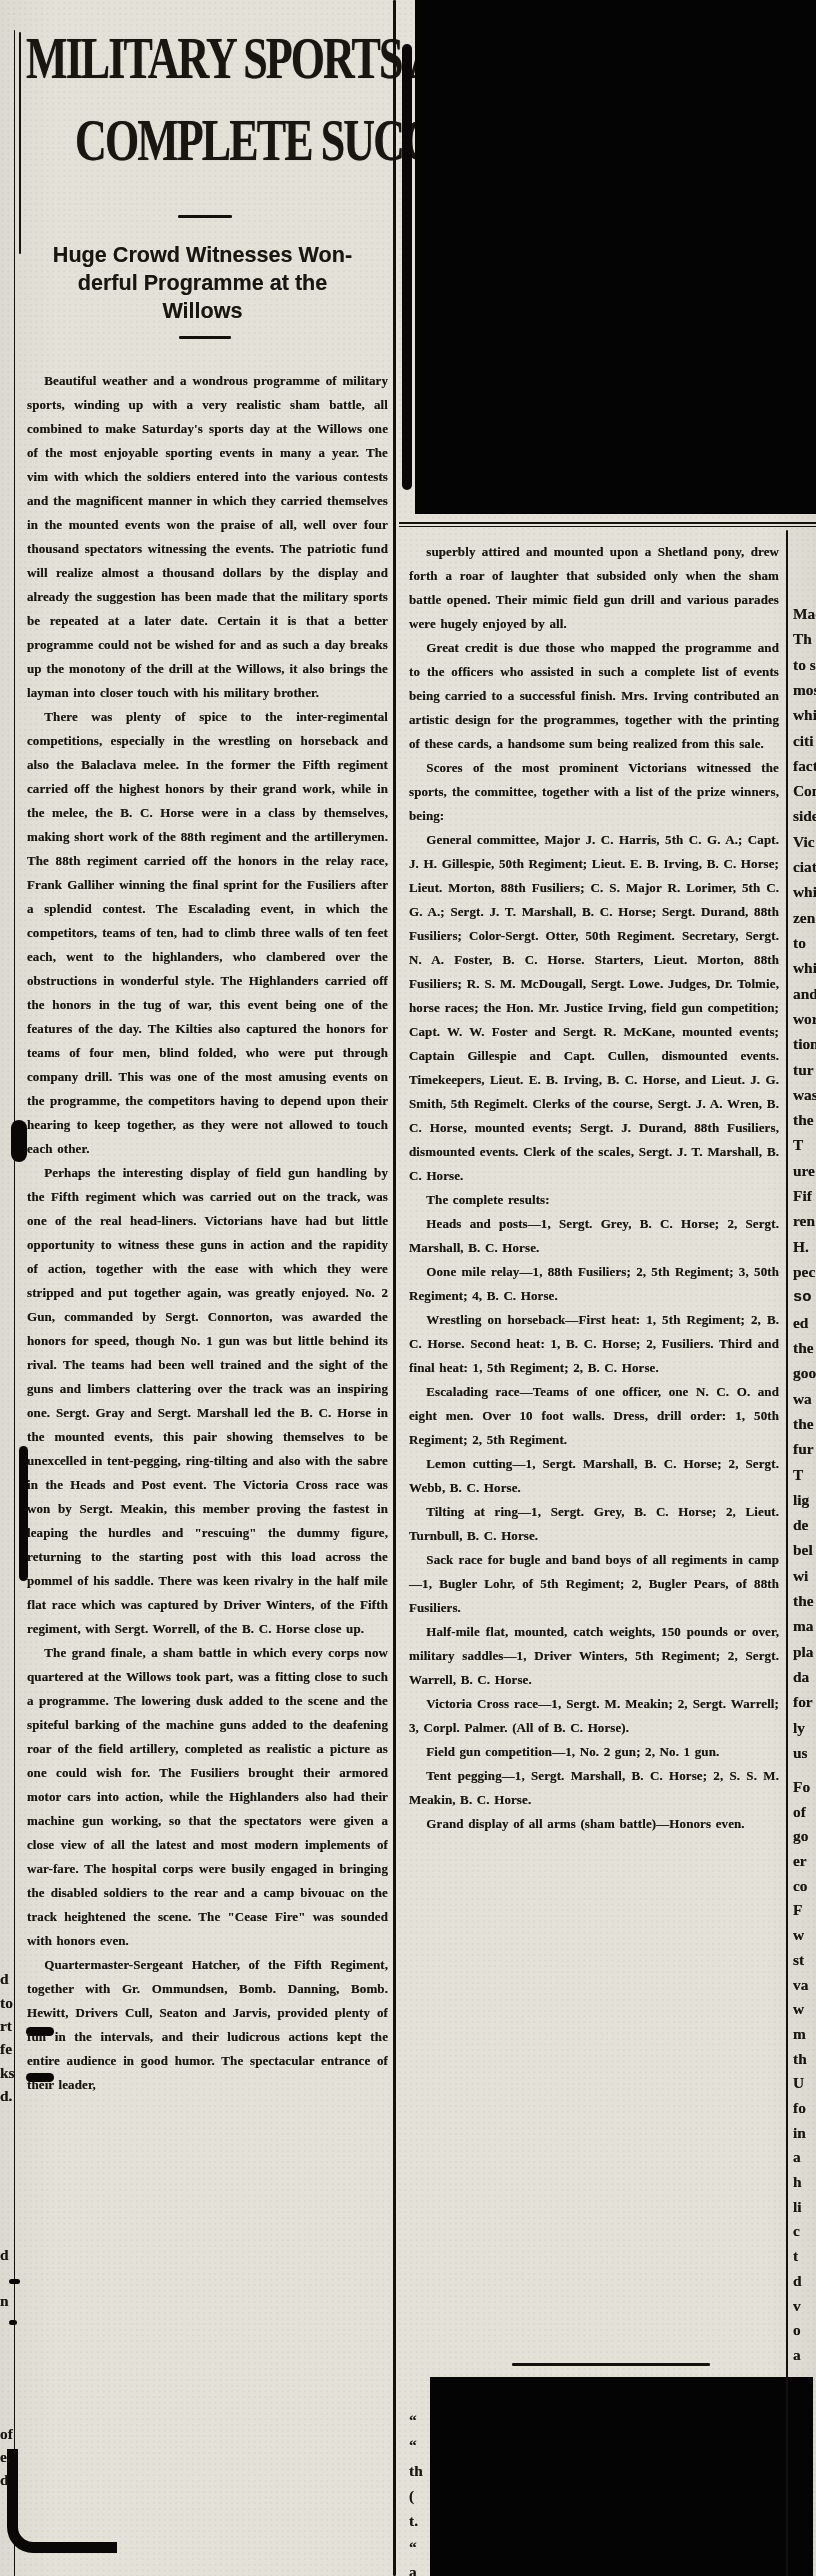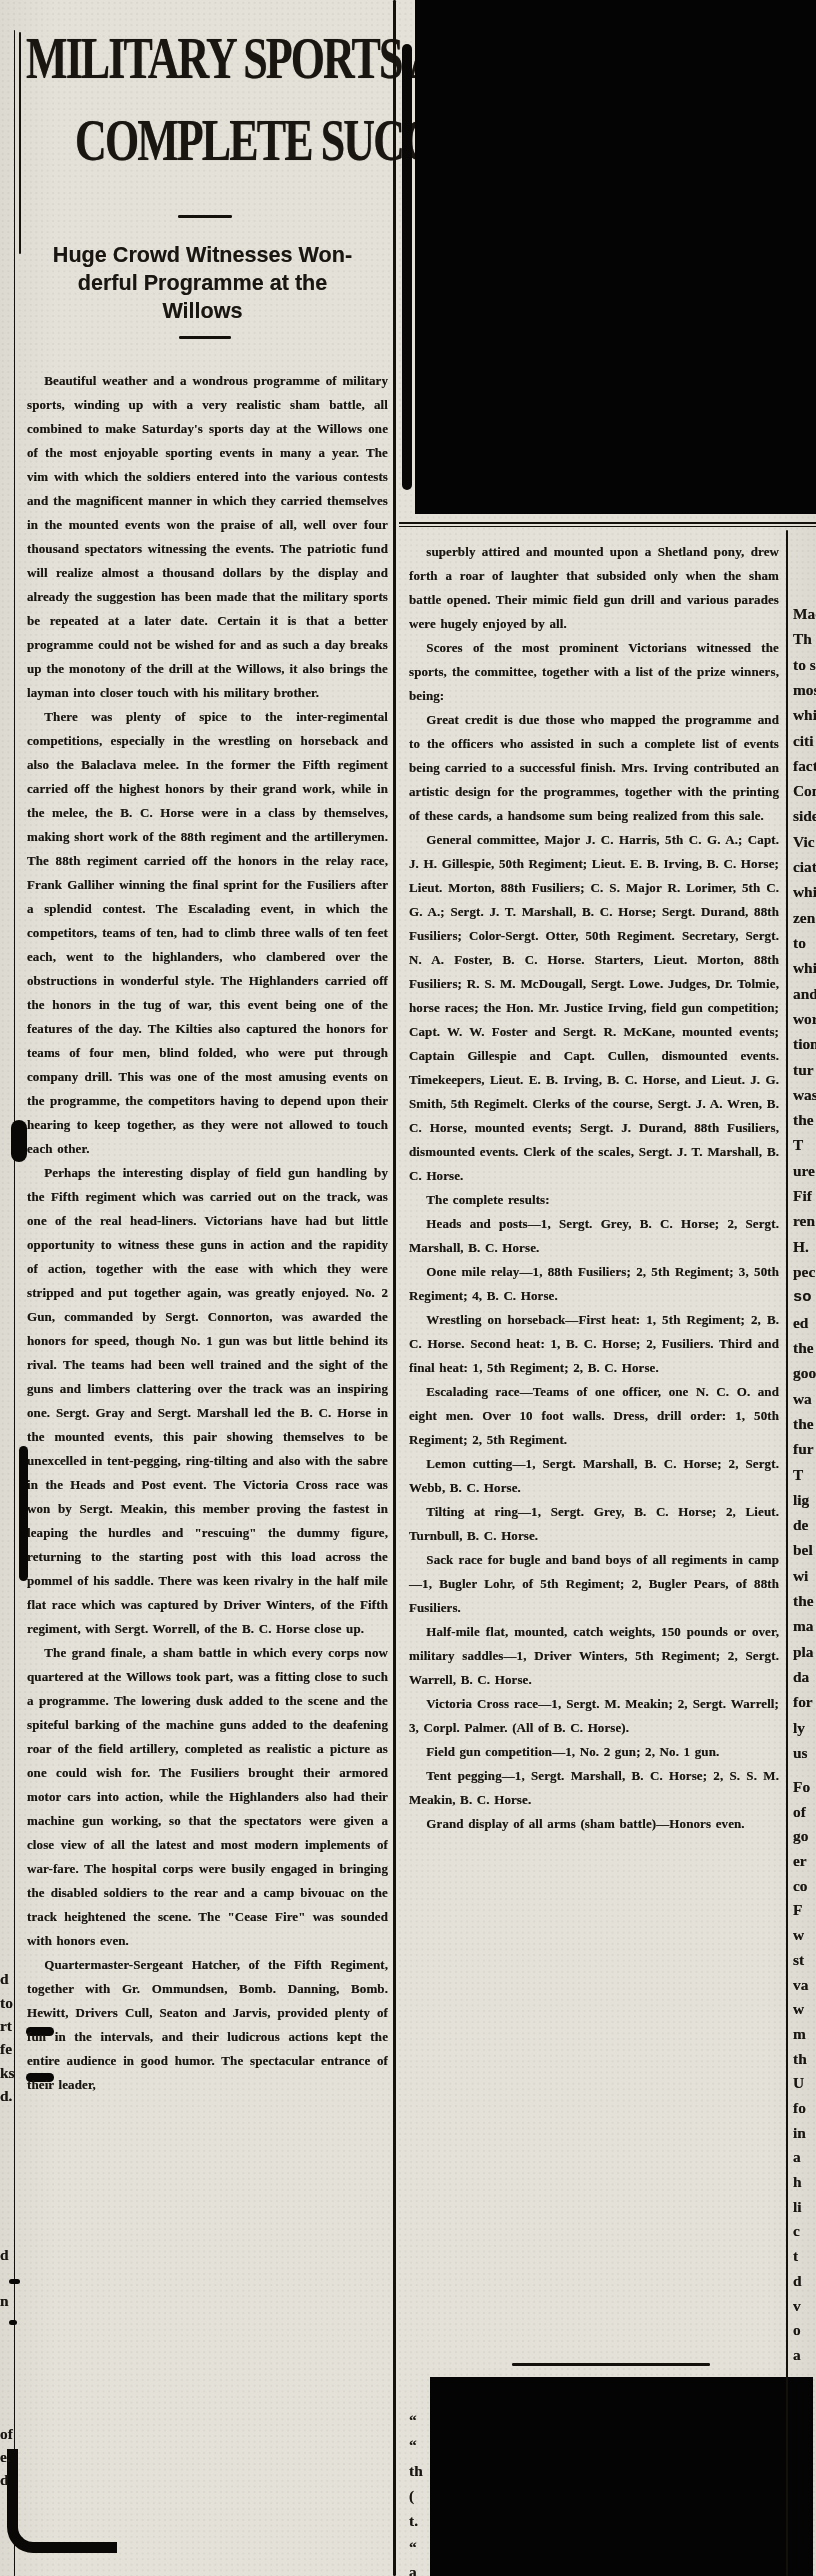--- a/index.html
+++ b/index.html
@@ -82,22 +82,22 @@
 
   <div class="vrule" style="left:393px;top:0;width:2.5px;height:2576px;"></div>
 
   <div class="blob" style="left:402px;top:44px;width:10px;height:446px;border-radius:5.6px;"></div>
   <div class="redact" style="left:415px;top:0;width:401px;height:514px;"></div>
   <div class="hrule" style="left:399px;top:522px;width:417px;height:1.9px;"></div>
   <div class="hrule" style="left:399px;top:526px;width:417px;height:1.2px;"></div>
 
   <div class="bodycol" style="left:409px;top:540px;width:370px;">
       <p>superbly attired and mounted upon a Shetland pony, drew forth a roar of laughter that subsided only when the sham battle opened. Their mimic field gun drill and various parades were hugely enjoyed by all.</p>
+      <p>Great credit is due those who mapped the programme and to the officers who assisted in such a complete list of events being carried to a successful finish. Mrs. Irving contributed an artistic design for the programmes, together with the printing of these cards, a handsome sum being realized from this sale.</p>
       <p>Scores of the most prominent Victorians witnessed the sports, the committee, together with a list of the prize winners, being:</p>
-      <p>Great credit is due those who mapped the programme and to the officers who assisted in such a complete list of events being carried to a successful finish. Mrs. Irving contributed an artistic design for the programmes, together with the printing of these cards, a handsome sum being realized from this sale.</p>
       <p>General committee, Major J. C. Harris, 5th C. G. A.; Capt. J. H. Gillespie, 50th Regiment; Lieut. E. B. Irving, B. C. Horse; Lieut. Morton, 88th Fusiliers; C. S. Major R. Lorimer, 5th C. G. A.; Sergt. J. T. Marshall, B. C. Horse; Sergt. Durand, 88th Fusiliers; Color-Sergt. Otter, 50th Regiment. Secretary, Sergt. N. A. Foster, B. C. Horse. Starters, Lieut. Morton, 88th Fusiliers; R. S. M. McDougall, Sergt. Lowe. Judges, Dr. Tolmie, horse races; the Hon. Mr. Justice Irving, field gun competition; Capt. W. W. Foster and Sergt. R. McKane, mounted events; Captain Gillespie and Capt. Cullen, dismounted events. Timekeepers, Lieut. E. B. Irving, B. C. Horse, and Lieut. J. G. Smith, 5th Regimelt. Clerks of the course, Sergt. J. A. Wren, B. C. Horse, mounted events; Sergt. J. Durand, 88th Fusiliers, dismounted events. Clerk of the scales, Sergt. J. T. Marshall, B. C. Horse.</p>
       <p>The complete results:</p>
       <p>Heads and posts—1, Sergt. Grey, B. C. Horse; 2, Sergt. Marshall, B. C. Horse.</p>
       <p>Oone mile relay—1, 88th Fusiliers; 2, 5th Regiment; 3, 50th Regiment; 4, B. C. Horse.</p>
       <p>Wrestling on horseback—First heat: 1, 5th Regiment; 2, B. C. Horse. Second heat: 1, B. C. Horse; 2, Fusiliers. Third and final heat: 1, 5th Regiment; 2, B. C. Horse.</p>
       <p>Escalading race—Teams of one officer, one N. C. O. and eight men. Over 10 foot walls. Dress, drill order: 1, 50th Regiment; 2, 5th Regiment.</p>
       <p>Lemon cutting—1, Sergt. Marshall, B. C. Horse; 2, Sergt. Webb, B. C. Horse.</p>
       <p>Tilting at ring—1, Sergt. Grey, B. C. Horse; 2, Lieut. Turnbull, B. C. Horse.</p>
       <p>Sack race for bugle and band boys of all regiments in camp—1, Bugler Lohr, of 5th Regiment; 2, Bugler Pears, of 88th Fusiliers.</p>
       <p>Half-mile flat, mounted, catch weights, 150 pounds or over, military saddles—1, Driver Winters, 5th Regiment; 2, Sergt. Warrell, B. C. Horse.</p>

